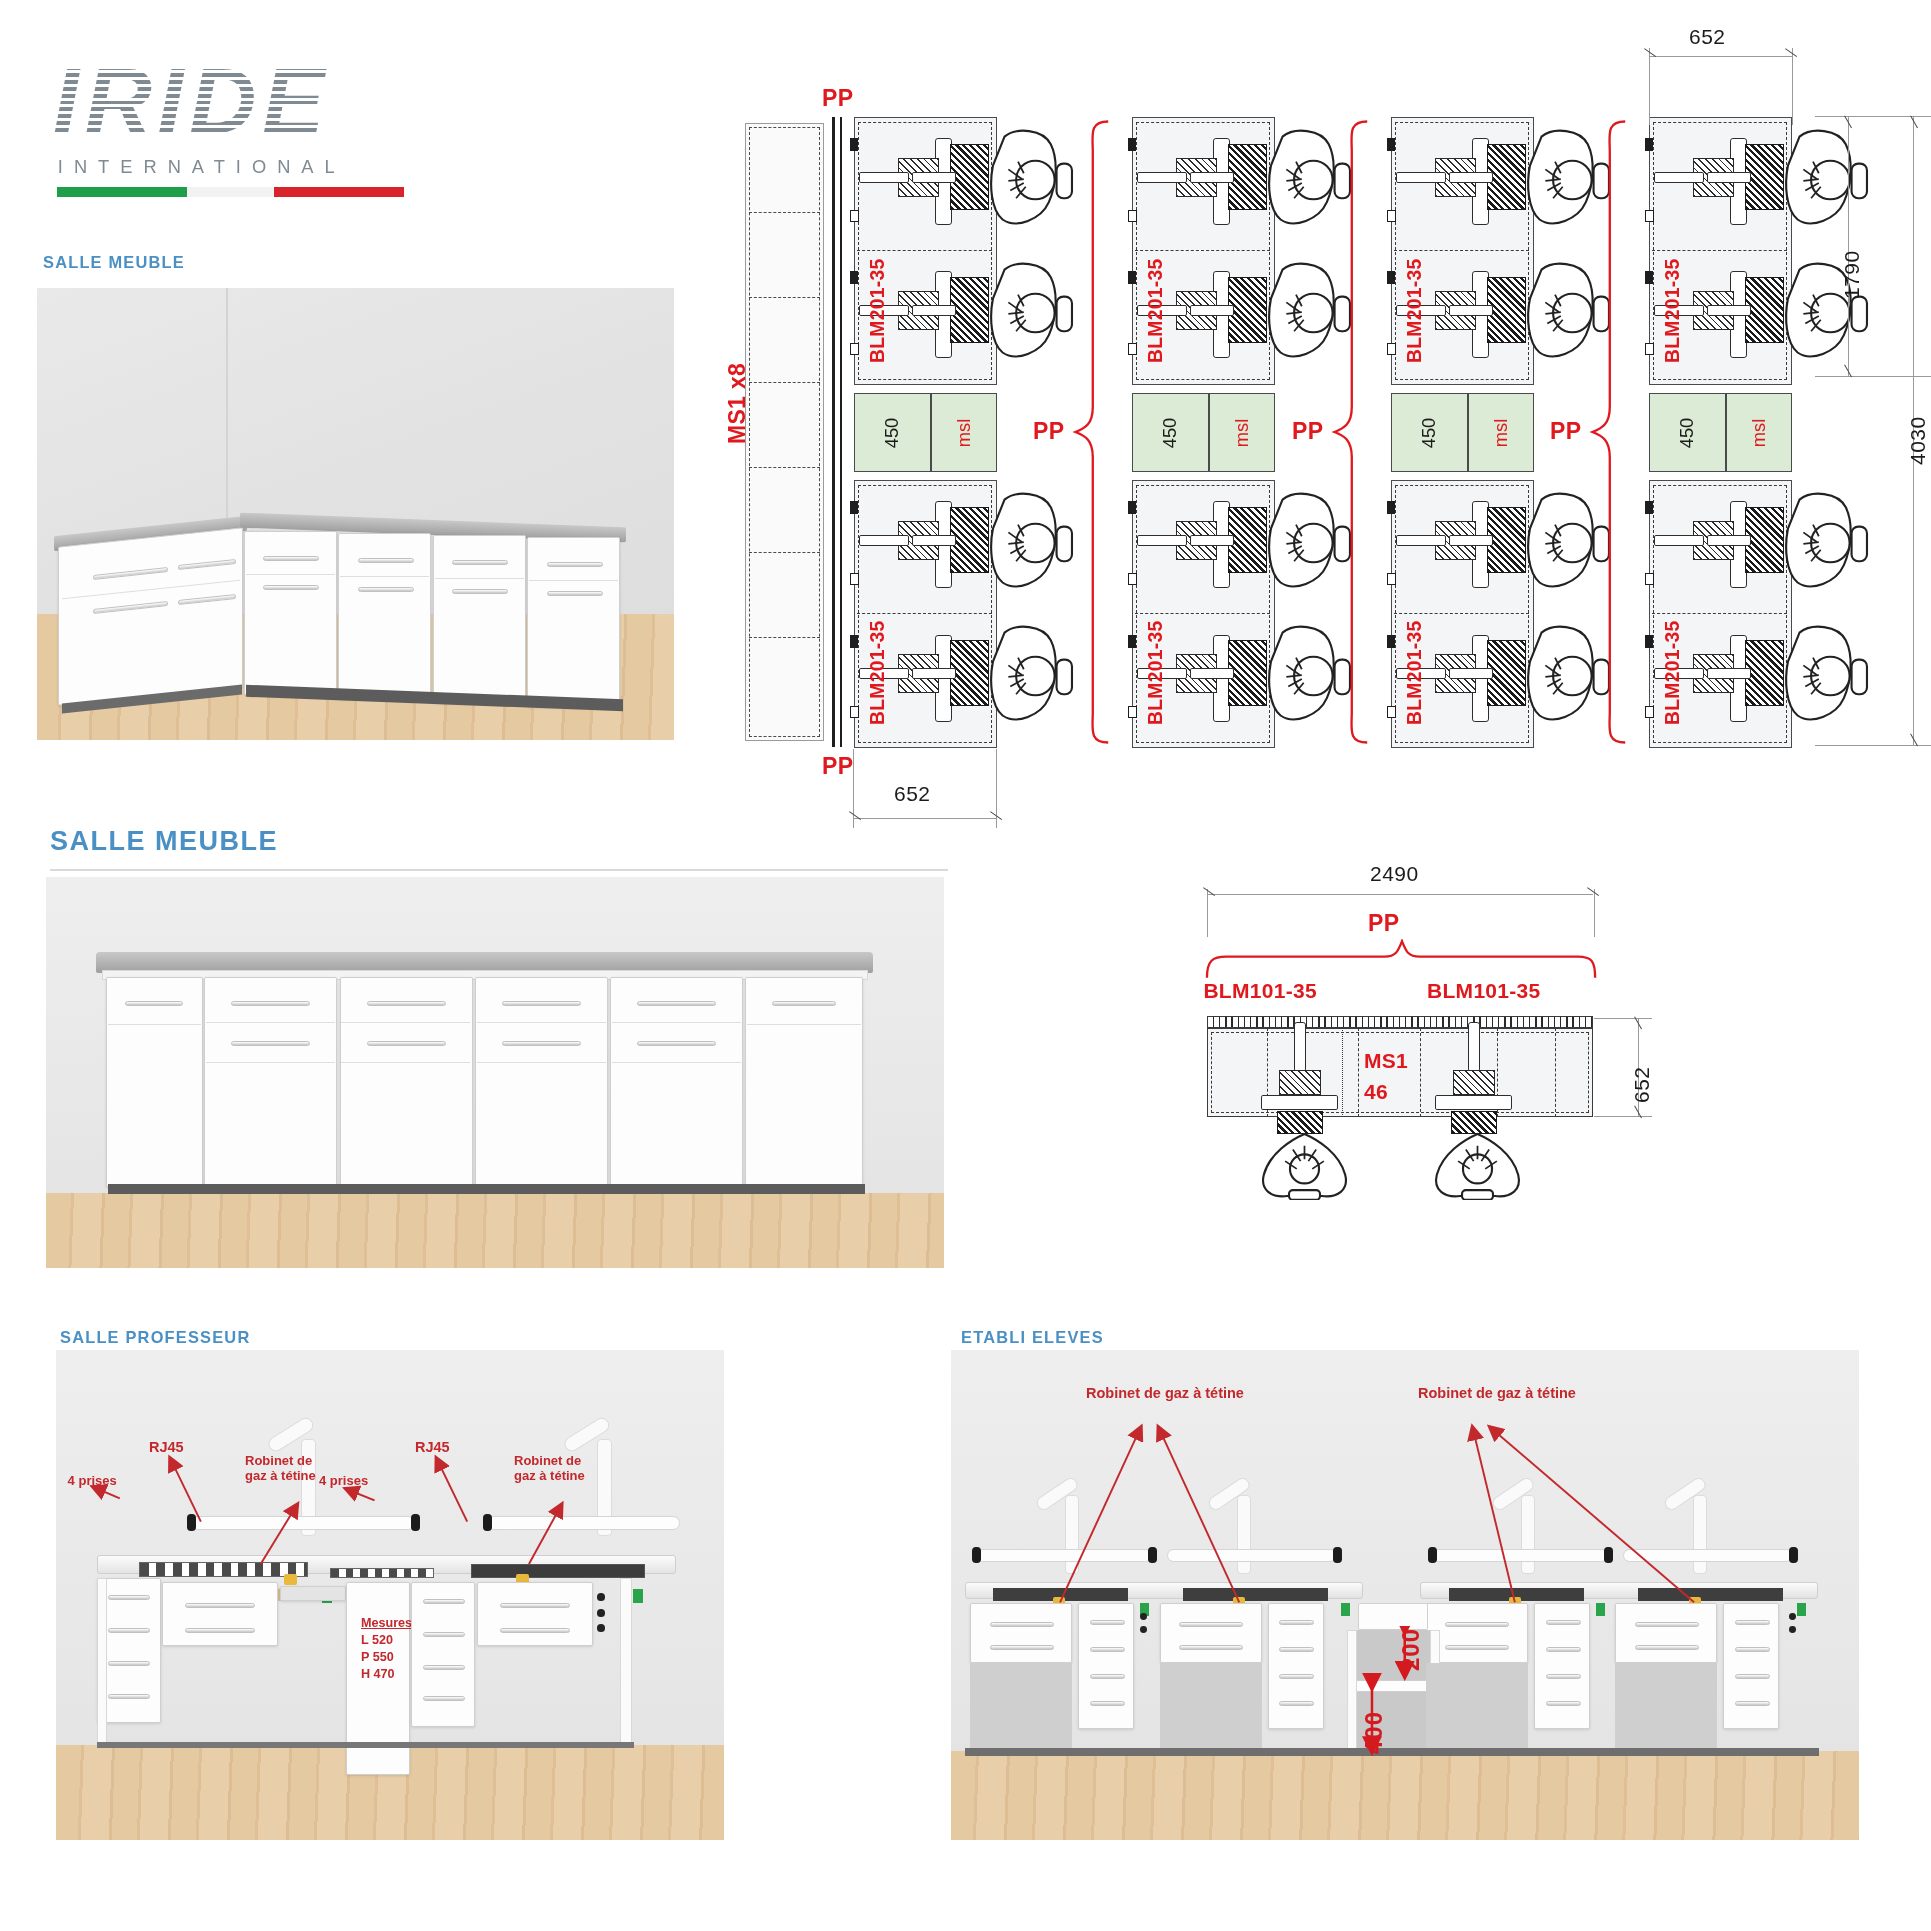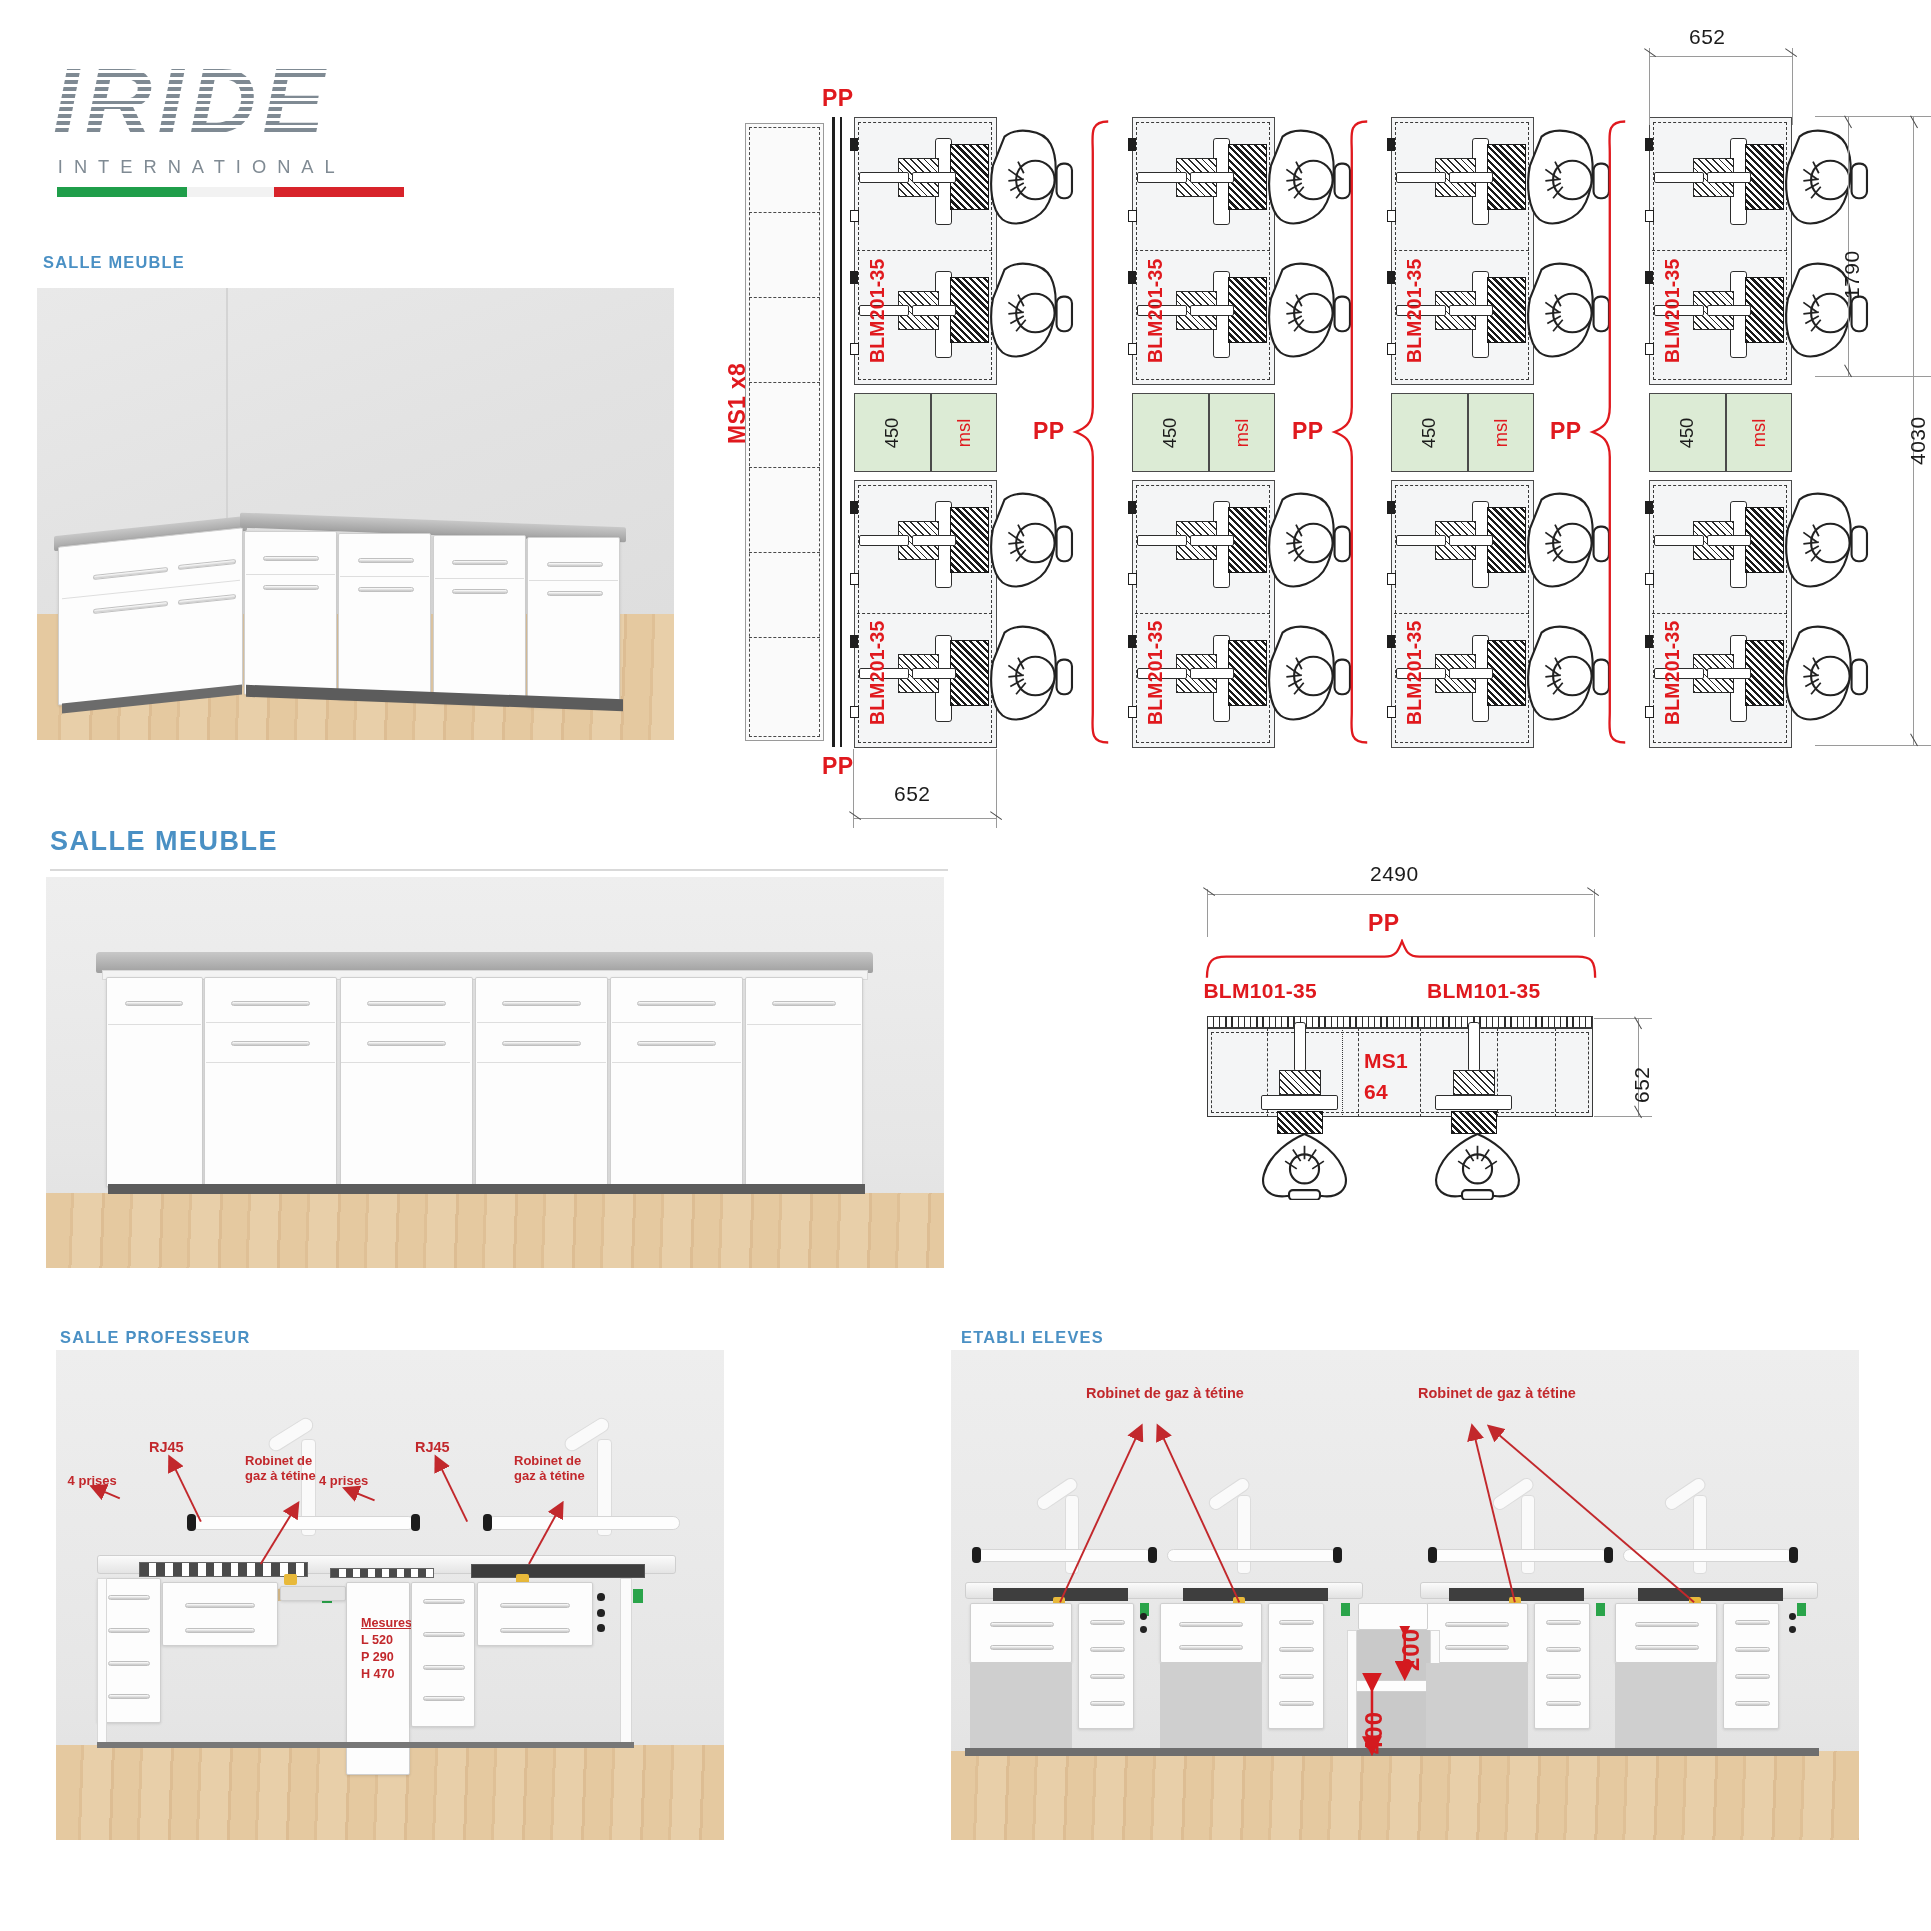--- a/index.html
+++ b/index.html
@@ -596,21 +596,21 @@
   <div style="position:absolute; left:23px; top:182px; width:378px; height:81px;
               border:1.4px dashed #3a3a3a;"></div>
   <div style="position:absolute; left:79px; top:178px; width:0; height:89px; border-left:1.4px dashed #3a3a3a;"></div>
   <div style="position:absolute; left:154px; top:178px; width:0; height:89px; border-left:1.4px dotted #3a3a3a;"></div>
   <div style="position:absolute; left:170px; top:178px; width:0; height:89px; border-left:1.4px dashed #3a3a3a;"></div>
   <div style="position:absolute; left:232px; top:178px; width:0; height:89px; border-left:1.4px dashed #3a3a3a;"></div>
   <div style="position:absolute; left:309px; top:178px; width:0; height:89px; border-left:1.4px dashed #3a3a3a;"></div>
   <div style="position:absolute; left:367px; top:178px; width:0; height:89px; border-left:1.4px dashed #3a3a3a;"></div>
 
   <div class="redlbl" style="left:176px; top:199px; font-size:21px;">MS1</div>
-  <div class="redlbl" style="left:176px; top:230px; font-size:21px;">64</div>
+  <div class="redlbl" style="left:176px; top:230px; font-size:21px;">46</div>
 
   <div class="tap-stem" style="left:106px; top:172px; width:11.6px; height:50px;"></div>
   <div class="hatch" style="left:91px; top:220px; width:42px; height:25px;"></div>
   <div class="tap-arm" style="left:73px; top:245px; width:77px; height:15.4px;"></div>
   <div class="hatch-dark" style="left:89px; top:261px; width:46px; height:23px;"></div>
   <svg class="person" style="left:70px; top:280px;" width="93" height="70" viewBox="0 0 96 72">
     <path d="M48 4 C34 10 12 24 6 46 C2 62 14 70 30 68 L66 68 C82 70 94 62 90 46 C84 24 62 10 48 4 Z" fill="#fff" stroke="#222" stroke-width="2.2"></path>
     <circle cx="48" cy="40" r="15" fill="#fff" stroke="#222" stroke-width="2.2"></circle>
     <path d="M36 20 l8 12 M48 16 l0 14 M60 20 l-8 12 M28 32 l12 8 M68 32 l-12 8" stroke="#222" stroke-width="1.8" fill="none"></path>
     <rect x="32" y="62" width="32" height="10" rx="4" fill="#fff" stroke="#222" stroke-width="2.2"></rect>
@@ -672,21 +672,21 @@
   <div class="cab" style="left:106px; top:232px; width:116px; height:64px;"></div>
   <div class="handle" style="left:129px; top:253px; width:70px;"></div>
   <div class="handle" style="left:129px; top:278px; width:70px;"></div>
 
   <div class="cab" style="left:224px; top:236px; width:66px; height:15.4px; background:#e4e4e4;"></div>
 
   <div class="cab" style="left:290px; top:232px; width:64px; height:193px;"></div>
   <div class="mes" style="left:305px; top:265px;">
     <u>Mesures internes:</u><br>
     <span>L 520</span><br>
-    <span>P 290</span><br>
+    <span>P 550</span><br>
     <span>H 470</span>
   </div>
 
   <div class="cab" style="left:355px; top:232px; width:64px; height:145px;"></div>
   <div class="handle" style="left:367px; top:249px; width:42px;"></div>
   <div class="handle" style="left:367px; top:282px; width:42px;"></div>
   <div class="handle" style="left:367px; top:315px; width:42px;"></div>
   <div class="handle" style="left:367px; top:346px; width:42px;"></div>
 
   <div class="cab" style="left:421px; top:232px; width:116px; height:64px;"></div>

